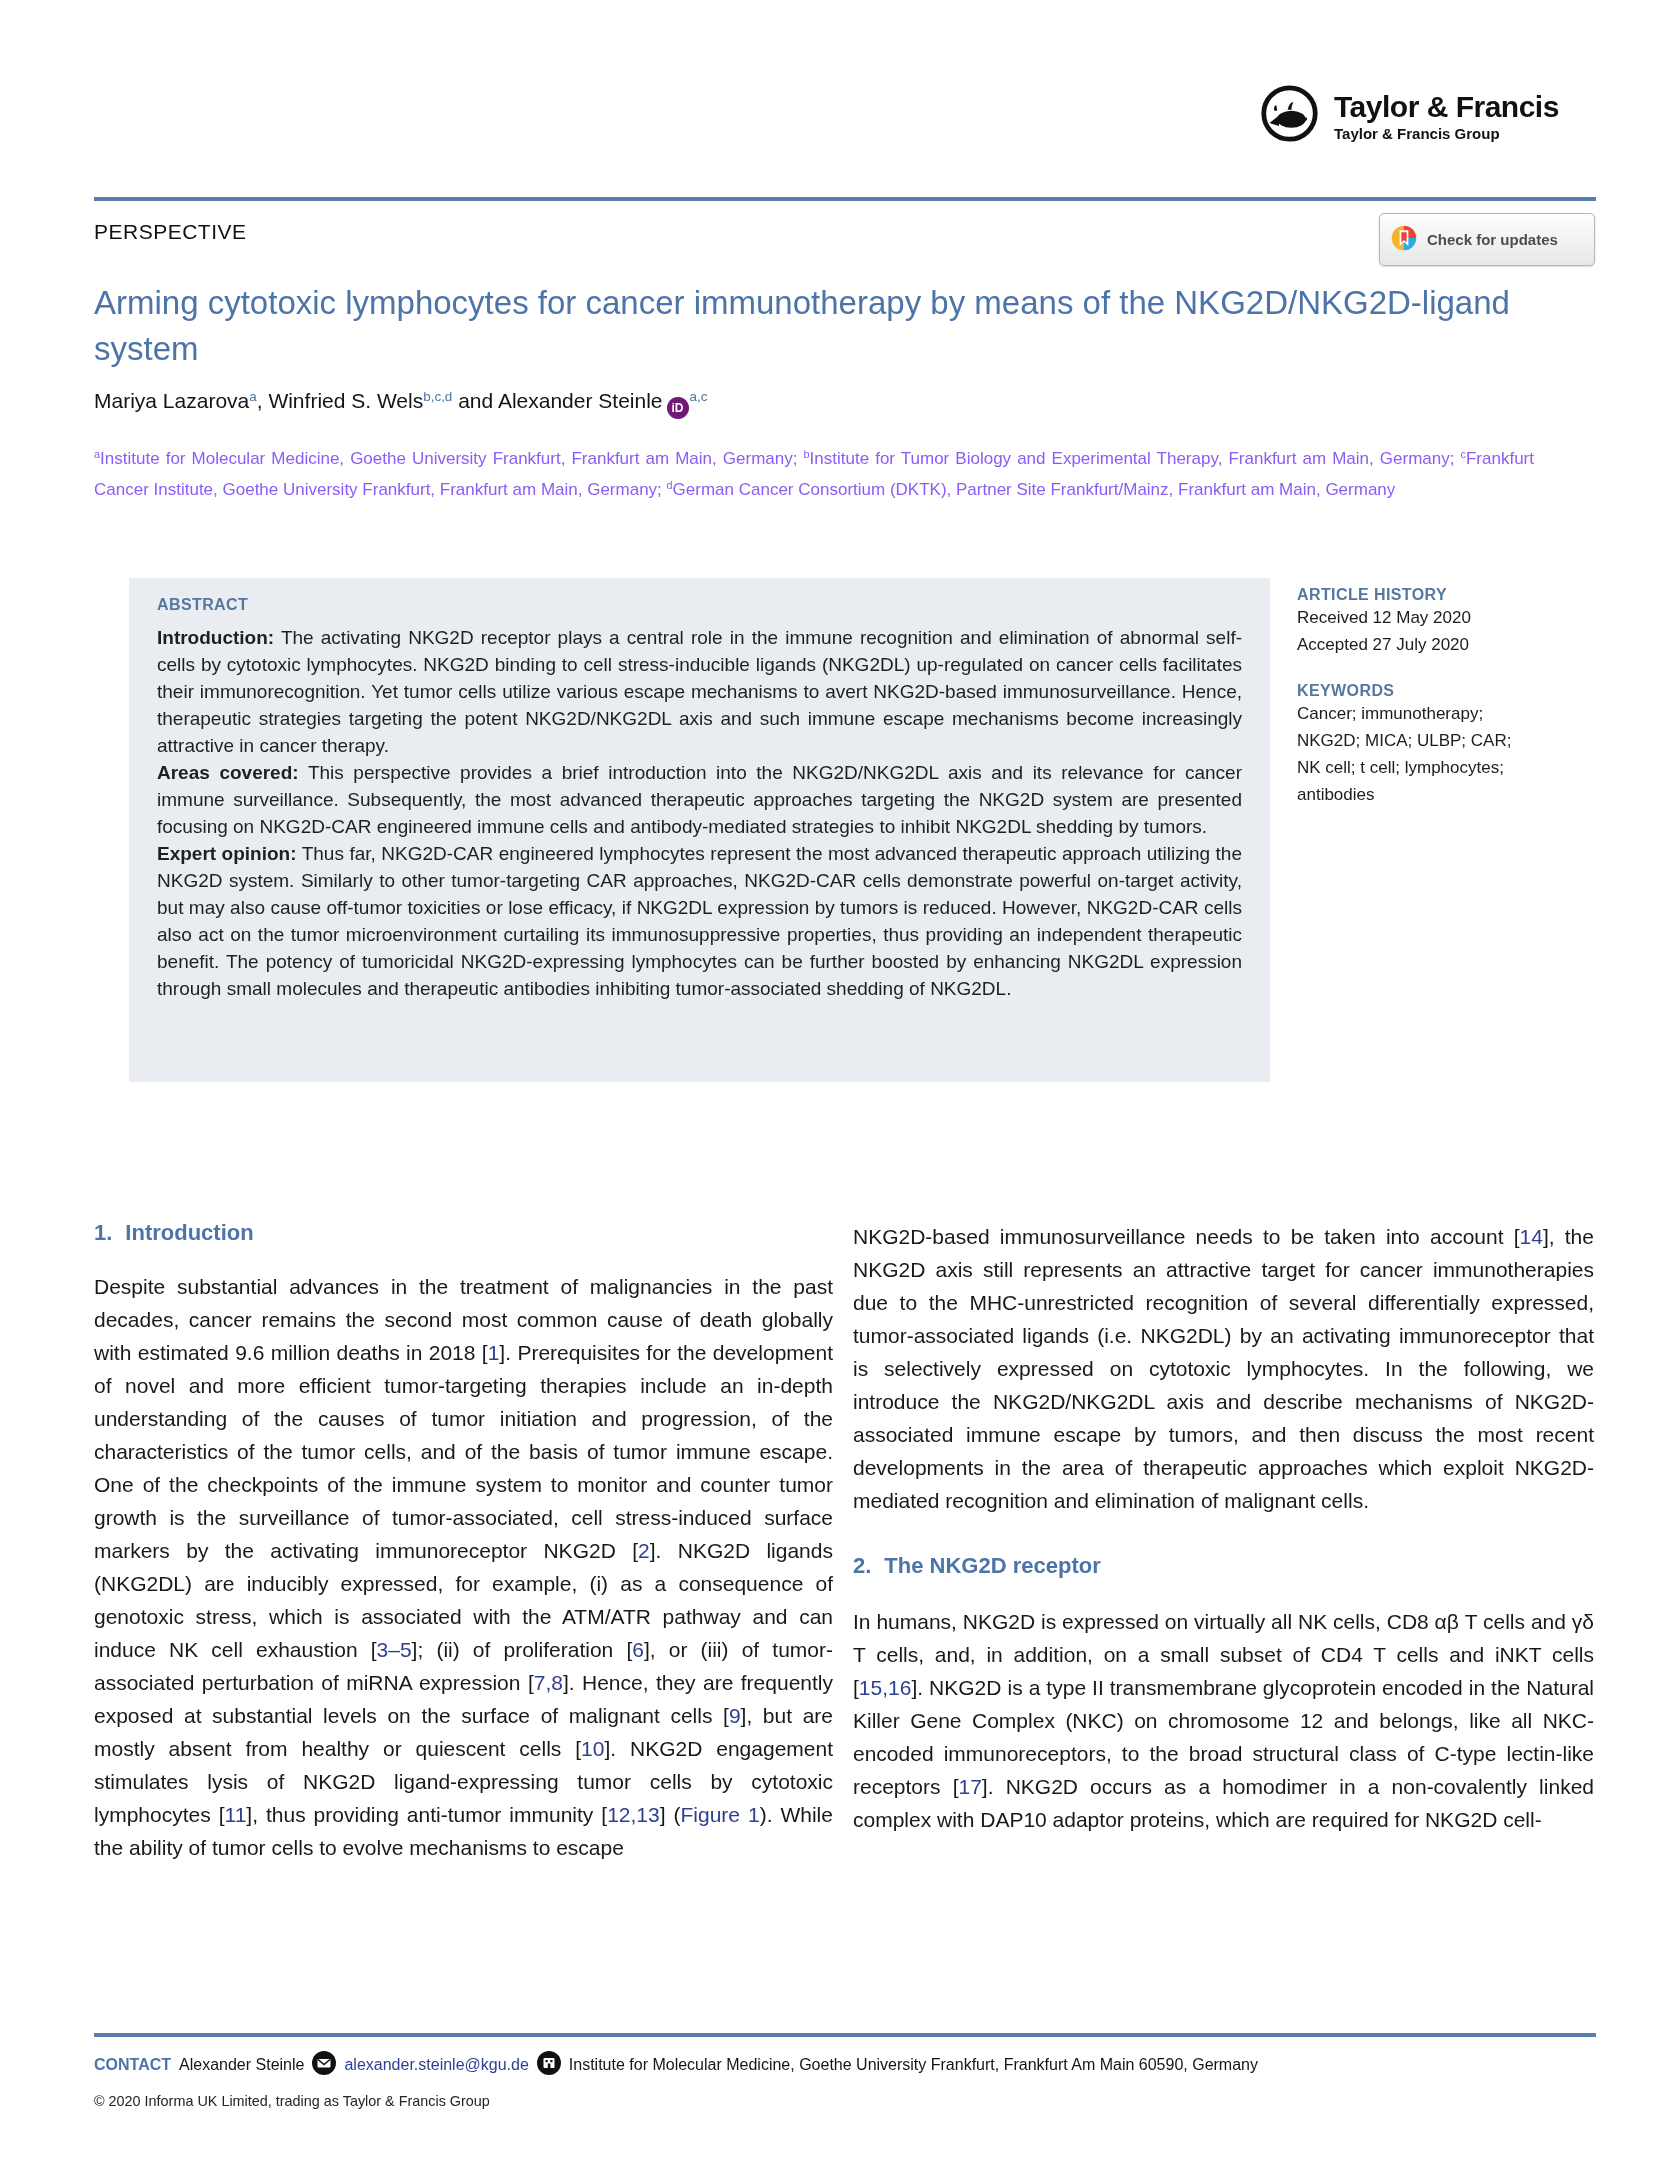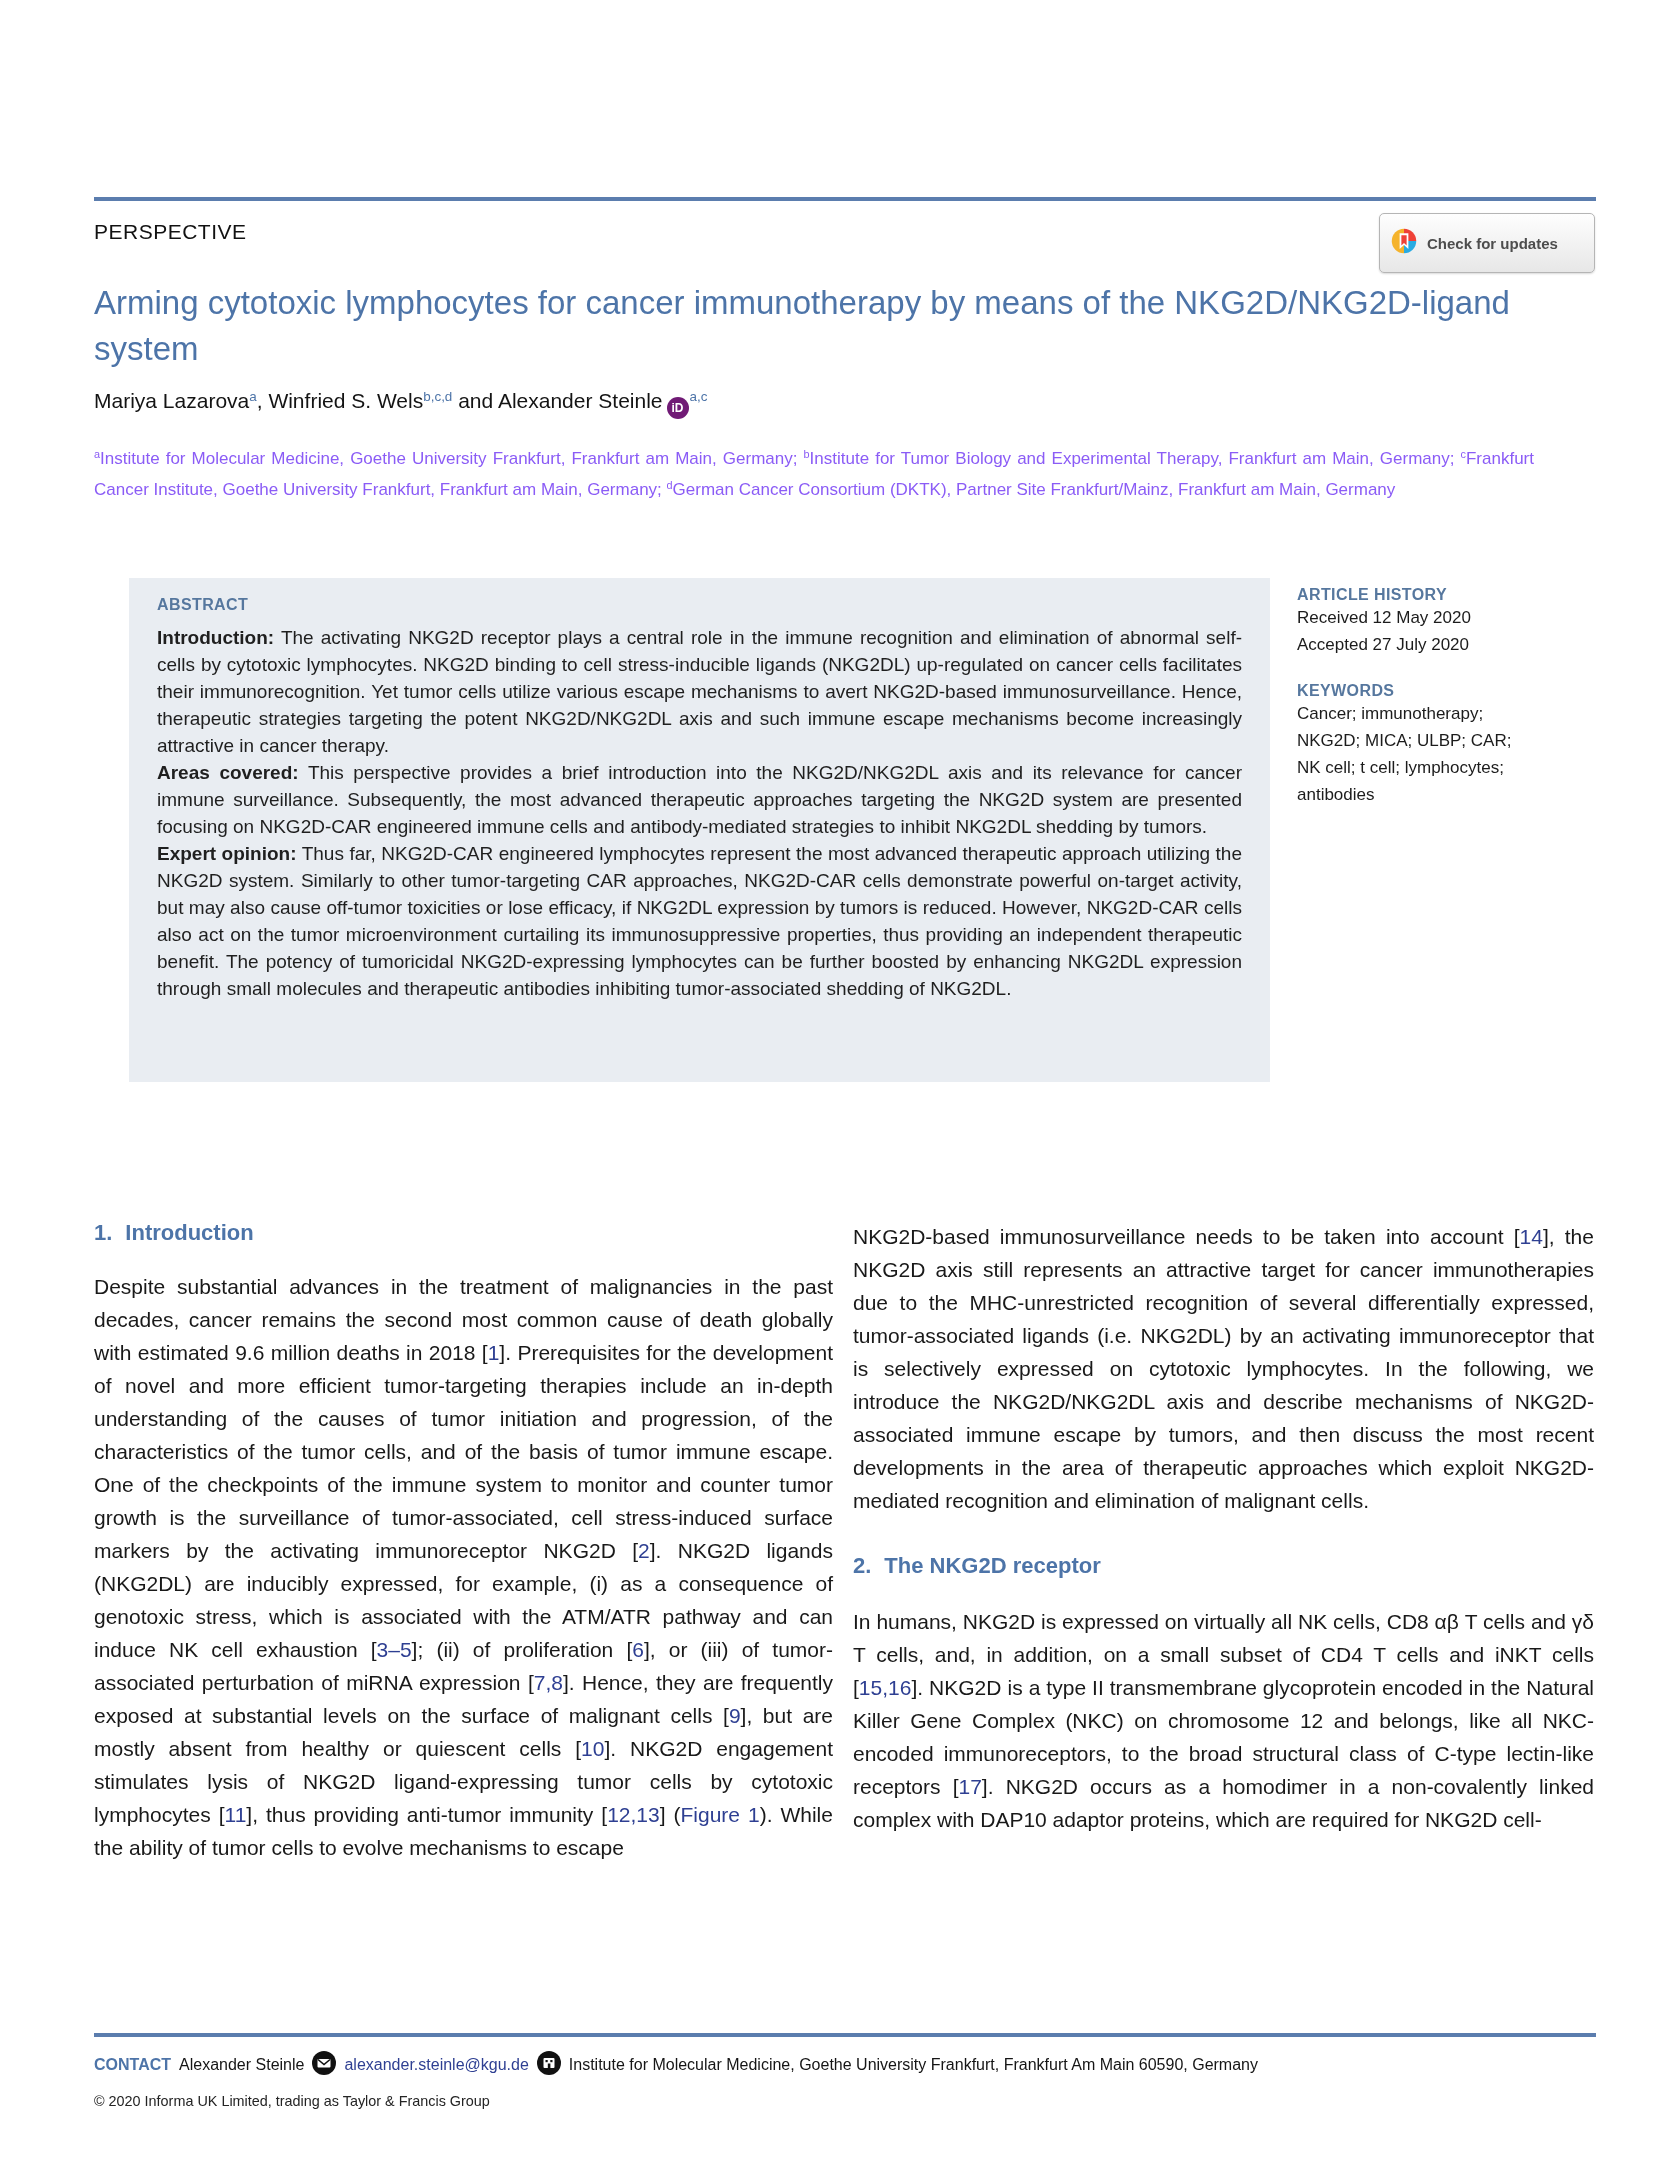--- a/index.html
+++ b/index.html
@@ -16,21 +16,21 @@
   
   .journal-info{position:absolute;left:94px;top:79px;font-size:17px;line-height:27px;color:#161616;}
   .logo{position:absolute;left:1259px;top:83px;display:flex;align-items:center;gap:14px;}
   .logo-text .tf-main{font-size:30px;font-weight:700;letter-spacing:-0.5px;color:#111;}
   .logo-text .tf-sub{font-size:15px;font-weight:700;color:#111;margin-top:1px;}
   .rule{position:absolute;left:94px;width:1502px;height:4px;background:#5b7dae;}
   .rule-top{top:197px;}
   .rule-footer{top:2033px;}
   .article-type{position:absolute;left:94px;top:220px;font-size:21px;letter-spacing:0.5px;color:#111;}
   .check-badge{
-    position:absolute;left:1379px;top:213px;width:216px;height:60px;
+    position:absolute;left:1379px;top:213px;width:216px;height:53px;
     border:1px solid #b5b5b5;border-radius:5px;
     background:linear-gradient(#fefefe,#e7e7e7);
     display:flex;align-items:center;gap:9px;padding:0 10px;
     box-shadow:0 1px 2px rgba(0,0,0,0.15);cursor:pointer;
   }
   .check-badge .label{font-size:15px;font-weight:700;color:#4d4d4d;}
   
   .title{position:absolute;left:94px;top:280px;width:1465px;font-size:33px;line-height:46px;font-weight:400;color:#4d74a8;}
   .authors{position:absolute;left:94px;top:389px;font-size:21px;color:#141414;}
   .affiliations{position:absolute;left:94px;top:443px;width:1440px;font-size:17px;line-height:31px;text-align:justify;color:#8b5cf6;}
@@ -68,20 +68,36 @@
     vertical-align:-4px;margin:0 1px 0 4px;cursor:pointer;
   }
   .icon-circle{flex:0 0 auto;}
 </style>
 </head>
 <body>
 
 <div class="page">
 
 
+  <div class="logo">
+    <span class="icon-circle">
+      <svg width="61" height="61" viewBox="0 0 64 64">
+        <circle cx="32" cy="32" r="27" fill="none" stroke="#111" stroke-width="5"></circle>
+        <ellipse cx="34" cy="38" rx="15" ry="9" fill="#111"></ellipse>
+        <polygon points="11,42 21,34 21,45" fill="#111"></polygon>
+        <path d="M46 41 q6 -1 4 -5 l-6 3 z" fill="#111"></path>
+        <path d="M30 28 q2 -8 6 -8 q-2 4 -2 8 z" fill="#111"></path>
+        <path d="M16 29 q-1 -5 2 -6 q1 3 1 6 z" fill="#111"></path>
+      </svg>
+    </span>
+    <span class="logo-text">
+      <div class="tf-main">Taylor &amp; Francis</div>
+      <div class="tf-sub">Taylor &amp; Francis Group</div>
+    </span>
+  </div>
 
   <div class="rule rule-top"></div>
 
   <div class="article-type">PERSPECTIVE</div>
 
   <div class="check-badge">
     <span>
       <svg width="28" height="28" viewBox="0 0 32 32">
         <path d="M16 2 A14 14 0 0 0 16 30 Z" fill="#f5b32b"></path>
         <path d="M16 2 A14 14 0 0 1 30 16 L16 16 Z" fill="#ef4136"></path>

